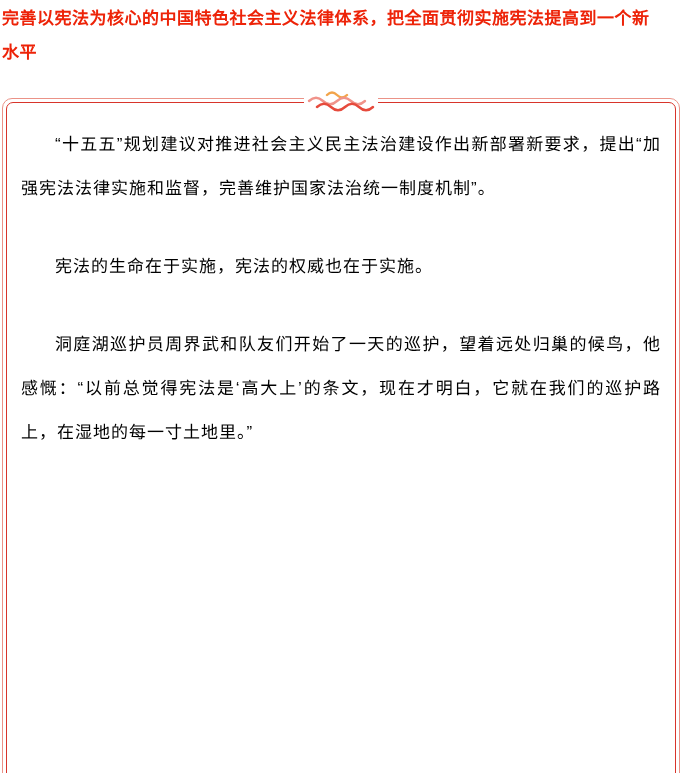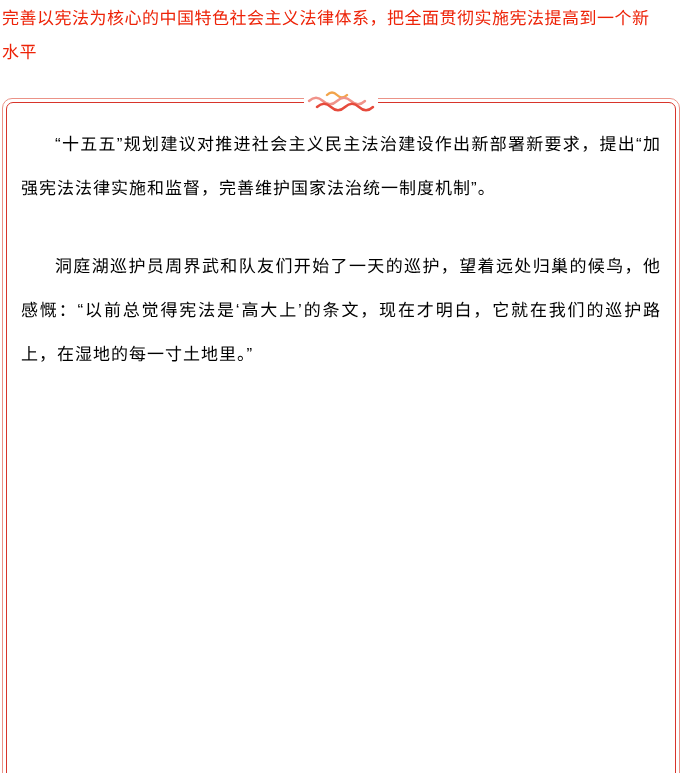--- a/index.html
+++ b/index.html
@@ -19,21 +19,21 @@
     height: 773px;
     overflow: hidden;
     background: var(--page-bg);
     font-family: "Liberation Sans", "DejaVu Sans", sans-serif;
   }
   .page-title {
     margin: 0 0 28px 0;
     padding: 2px 26px 0 2px;
     font-size: 17px;
     line-height: 34px;
-    font-weight: 400;
+    font-weight: 700;
     letter-spacing: 0.5px;
     color: var(--title-red);
   }
   .content-card {
     position: relative;
     margin: 0 6px 0 2px;
     height: 722px;
     border: 1.5px solid var(--border-outer);
     border-radius: 10px;
     padding: 3px;
@@ -75,16 +75,17 @@
     <svg viewBox="0 0 74 24" xmlns="http://www.w3.org/2000/svg" aria-hidden="true">
       <path d="M23,6 q5,-5 10,0 t10,0" fill="none" style="stroke: var(--wave-orange);" stroke-width="2.4" stroke-linecap="round"></path>
       <path d="M5,12 q7,-6.5 14,0 t14,0 t14,0 t14,0" fill="none" style="stroke: var(--wave-pink);" stroke-width="2.4" stroke-linecap="round"></path>
       <path d="M13,18 q7,-6.5 14,0 t14,0 t14,0 t14,0" fill="none" style="stroke: var(--wave-red);" stroke-width="2.4" stroke-linecap="round"></path>
     </svg>
   </div>
 
   <div class="card-inner">
     <div class="article-body">
       <p>“十五五”规划建议对推进社会主义民主法治建设作出新部署新要求，提出“加强宪法法律实施和监督，完善维护国家法治统一制度机制”。</p>
+      <p>宪法的生命在于实施，宪法的权威也在于实施。</p>
       <p>洞庭湖巡护员周界武和队友们开始了一天的巡护，望着远处归巢的候鸟，他感慨：“以前总觉得宪法是‘高大上’的条文，现在才明白，它就在我们的巡护路上，在湿地的每一寸土地里。”</p>
     </div>
   </div>
 </div>
 
 </body></html>

